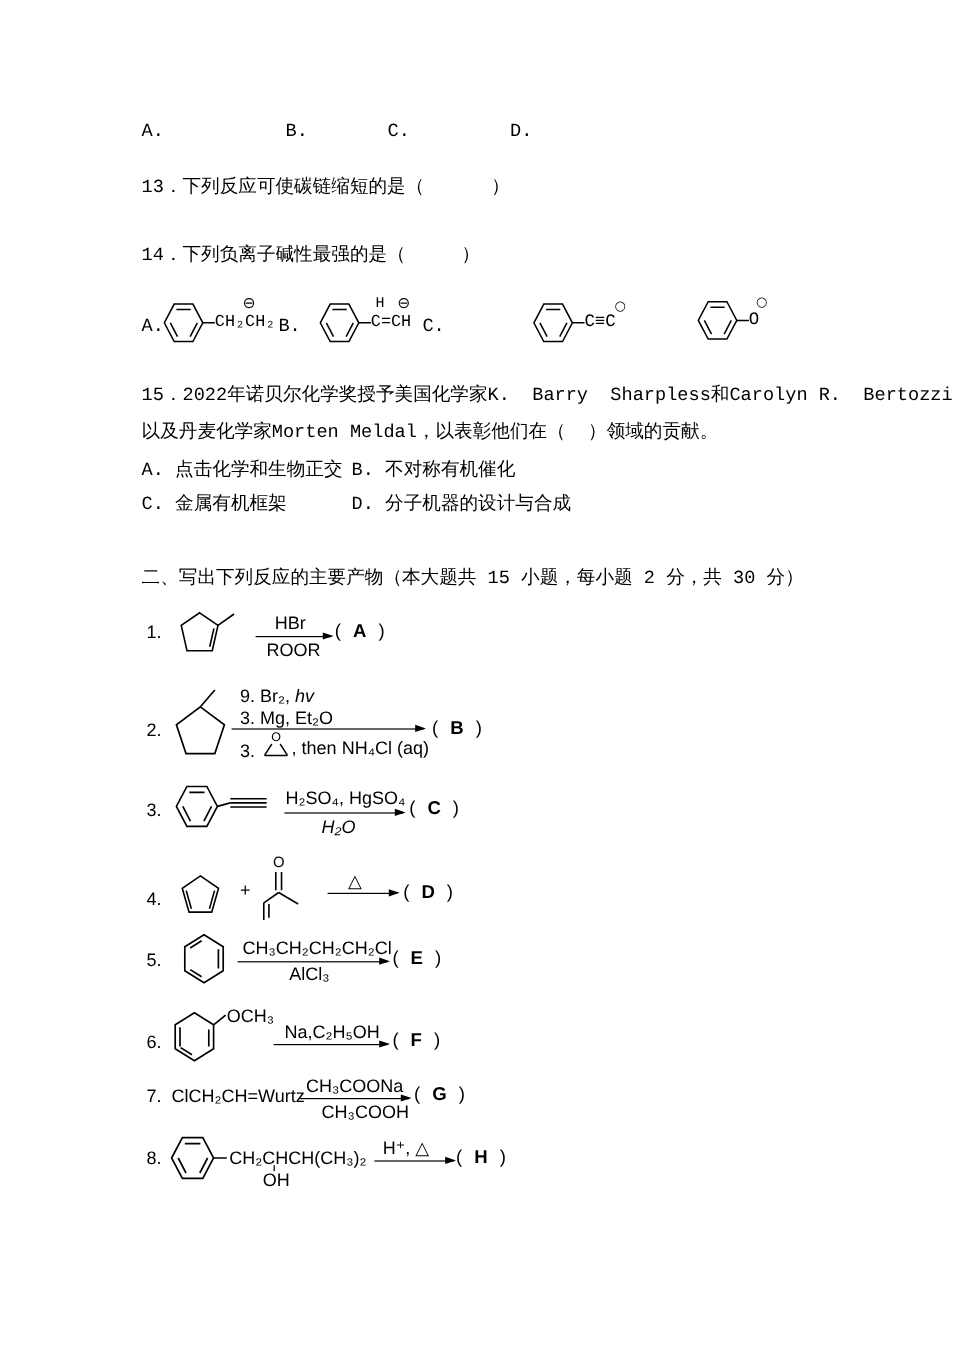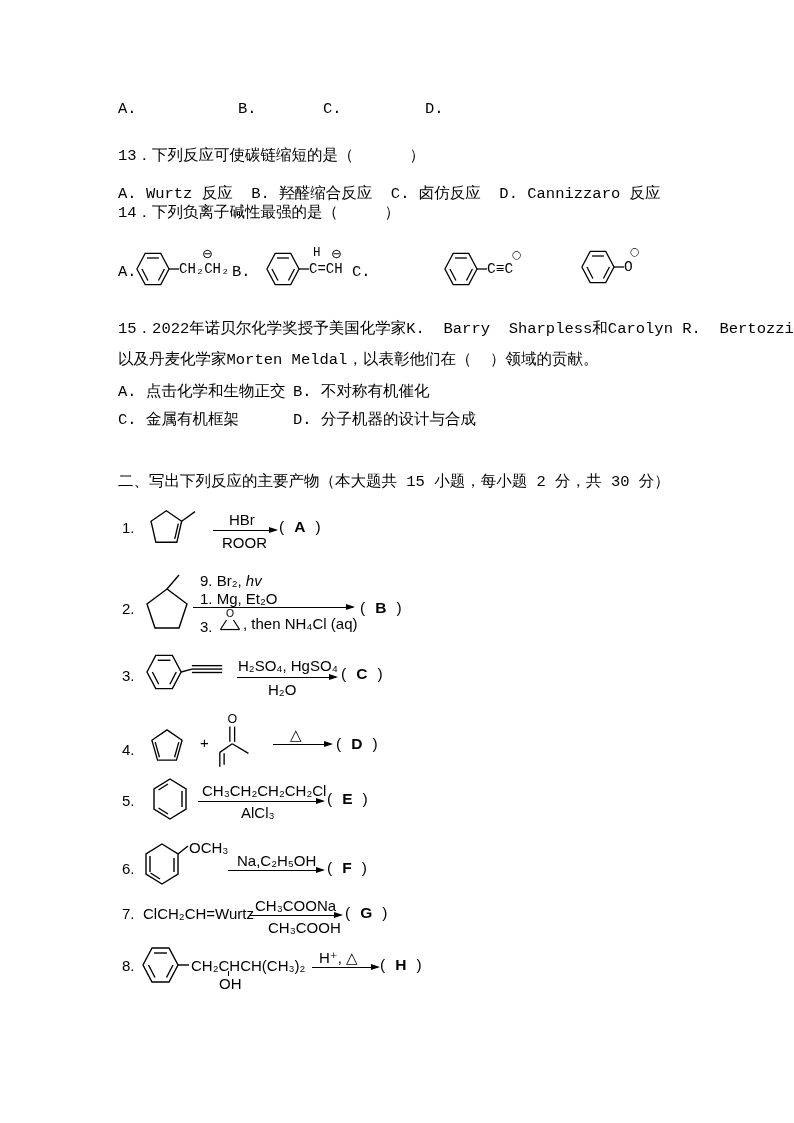--- a/index.html
+++ b/index.html
@@ -25,21 +25,20 @@
 <body>
 
 <div id="page">
 
   <span class="abs qtext" style="left:118px;top:100px;">A.</span>
   <span class="abs qtext" style="left:238px;top:100px;">B.</span>
   <span class="abs qtext" style="left:323px;top:100px;">C.</span>
   <span class="abs qtext" style="left:425px;top:100px;">D.</span>
 
   <div class="abs qtext" style="left:118px;top:147px;">13．下列反应可使碳链缩短的是（      ）</div>
-  <div class="abs qtext" style="left:118px;top:185px;">A. Wurtz 反应  B. 羟醛缩合反应  C. 卤仿反应  D. Cannizzaro 反应</div>
 
   <div class="abs qtext" style="left:118px;top:204px;">14．下列负离子碱性最强的是（     ）</div>
 
   <span class="abs qtext" style="left:118px;top:263px;">A.</span>
   <svg class="struct" style="left:136px;top:250px;" width="44" height="38" viewBox="0 0 48 40">
     <polygon points="1,20 10,3 27,3 36,20 27,37 10,37"></polygon>
     <line x1="12" y1="8" x2="25" y2="8"></line>
       <line x1="31" y1="20" x2="24.5" y2="32.5"></line>
       <line x1="13" y1="32.5" x2="6.5" y2="20"></line>
     <line x1="36" y1="20" x2="47" y2="20"></line>
@@ -103,21 +102,21 @@
       <b>A</b>
       <span>)</span>
   </div>
 
   <span class="abs num" style="left:122px;top:600px;">2.</span>
   <svg class="struct" style="left:145px;top:571px;" width="44" height="66" viewBox="0 0 44 66">
     <polygon points="22,18 42,33 34,57 10,57 2,33"></polygon>
     <line x1="22" y1="18" x2="34" y2="4"></line>
   </svg>
   <span class="abs chem" style="left:200px;top:572px;"><span>9. Br₂, </span><span class="it">hv</span></span>
-  <span class="abs chem" style="left:200px;top:590px;">1. Mg, Et₂O</span>
+  <span class="abs chem" style="left:200px;top:590px;">3. Mg, Et₂O</span>
   <div class="arr" style="left:193px;top:607px;width:160px;"></div>
   <span class="abs chem" style="left:200px;top:618px;">3.</span>
   <svg class="struct" style="left:217px;top:608px;" width="26" height="24" viewBox="0 0 30 26">
     <text x="15" y="10" text-anchor="middle" font-size="12">O</text>
     <line x1="4" y1="24" x2="26" y2="24"></line>
       <line x1="4" y1="24" x2="11" y2="13"></line>
       <line x1="26" y1="24" x2="19" y2="13"></line>
   </svg>
   <span class="abs chem" style="left:243px;top:615px;">, then NH₄Cl (aq)</span>
   <div class="result" style="left:360px;top:599px;">
@@ -132,21 +131,21 @@
     <line x1="12" y1="8" x2="25" y2="8"></line>
       <line x1="31" y1="20" x2="24.5" y2="32.5"></line>
       <line x1="13" y1="32.5" x2="6.5" y2="20"></line>
     <line x1="36" y1="20" x2="47" y2="17"></line>
     <line x1="47" y1="13.5" x2="78" y2="13.5"></line>
       <line x1="47" y1="17" x2="78" y2="17"></line>
       <line x1="47" y1="20.5" x2="78" y2="20.5"></line>
   </svg>
   <span class="abs chem" style="left:238px;top:657px;">H₂SO₄, HgSO₄</span>
   <div class="arr" style="left:237px;top:677px;width:99px;"></div>
-  <span class="abs chem" style="left:268px;top:681px;">H₂O</span>
+  <span class="abs chem" style="left:268px;top:681px;font-style:italic;">H₂O</span>
   <div class="result" style="left:341px;top:665px;">
     <span>(</span>
       <b>C</b>
       <span>)</span>
   </div>
 
   <span class="abs num" style="left:122px;top:741px;">4.</span>
   <svg class="struct" style="left:150px;top:727px;" width="34" height="36" viewBox="0 0 36 38">
     <polygon points="18,3 34,14 28,35 8,35 2,14"></polygon>
     <line x1="30.5" y1="16" x2="26" y2="32"></line>

